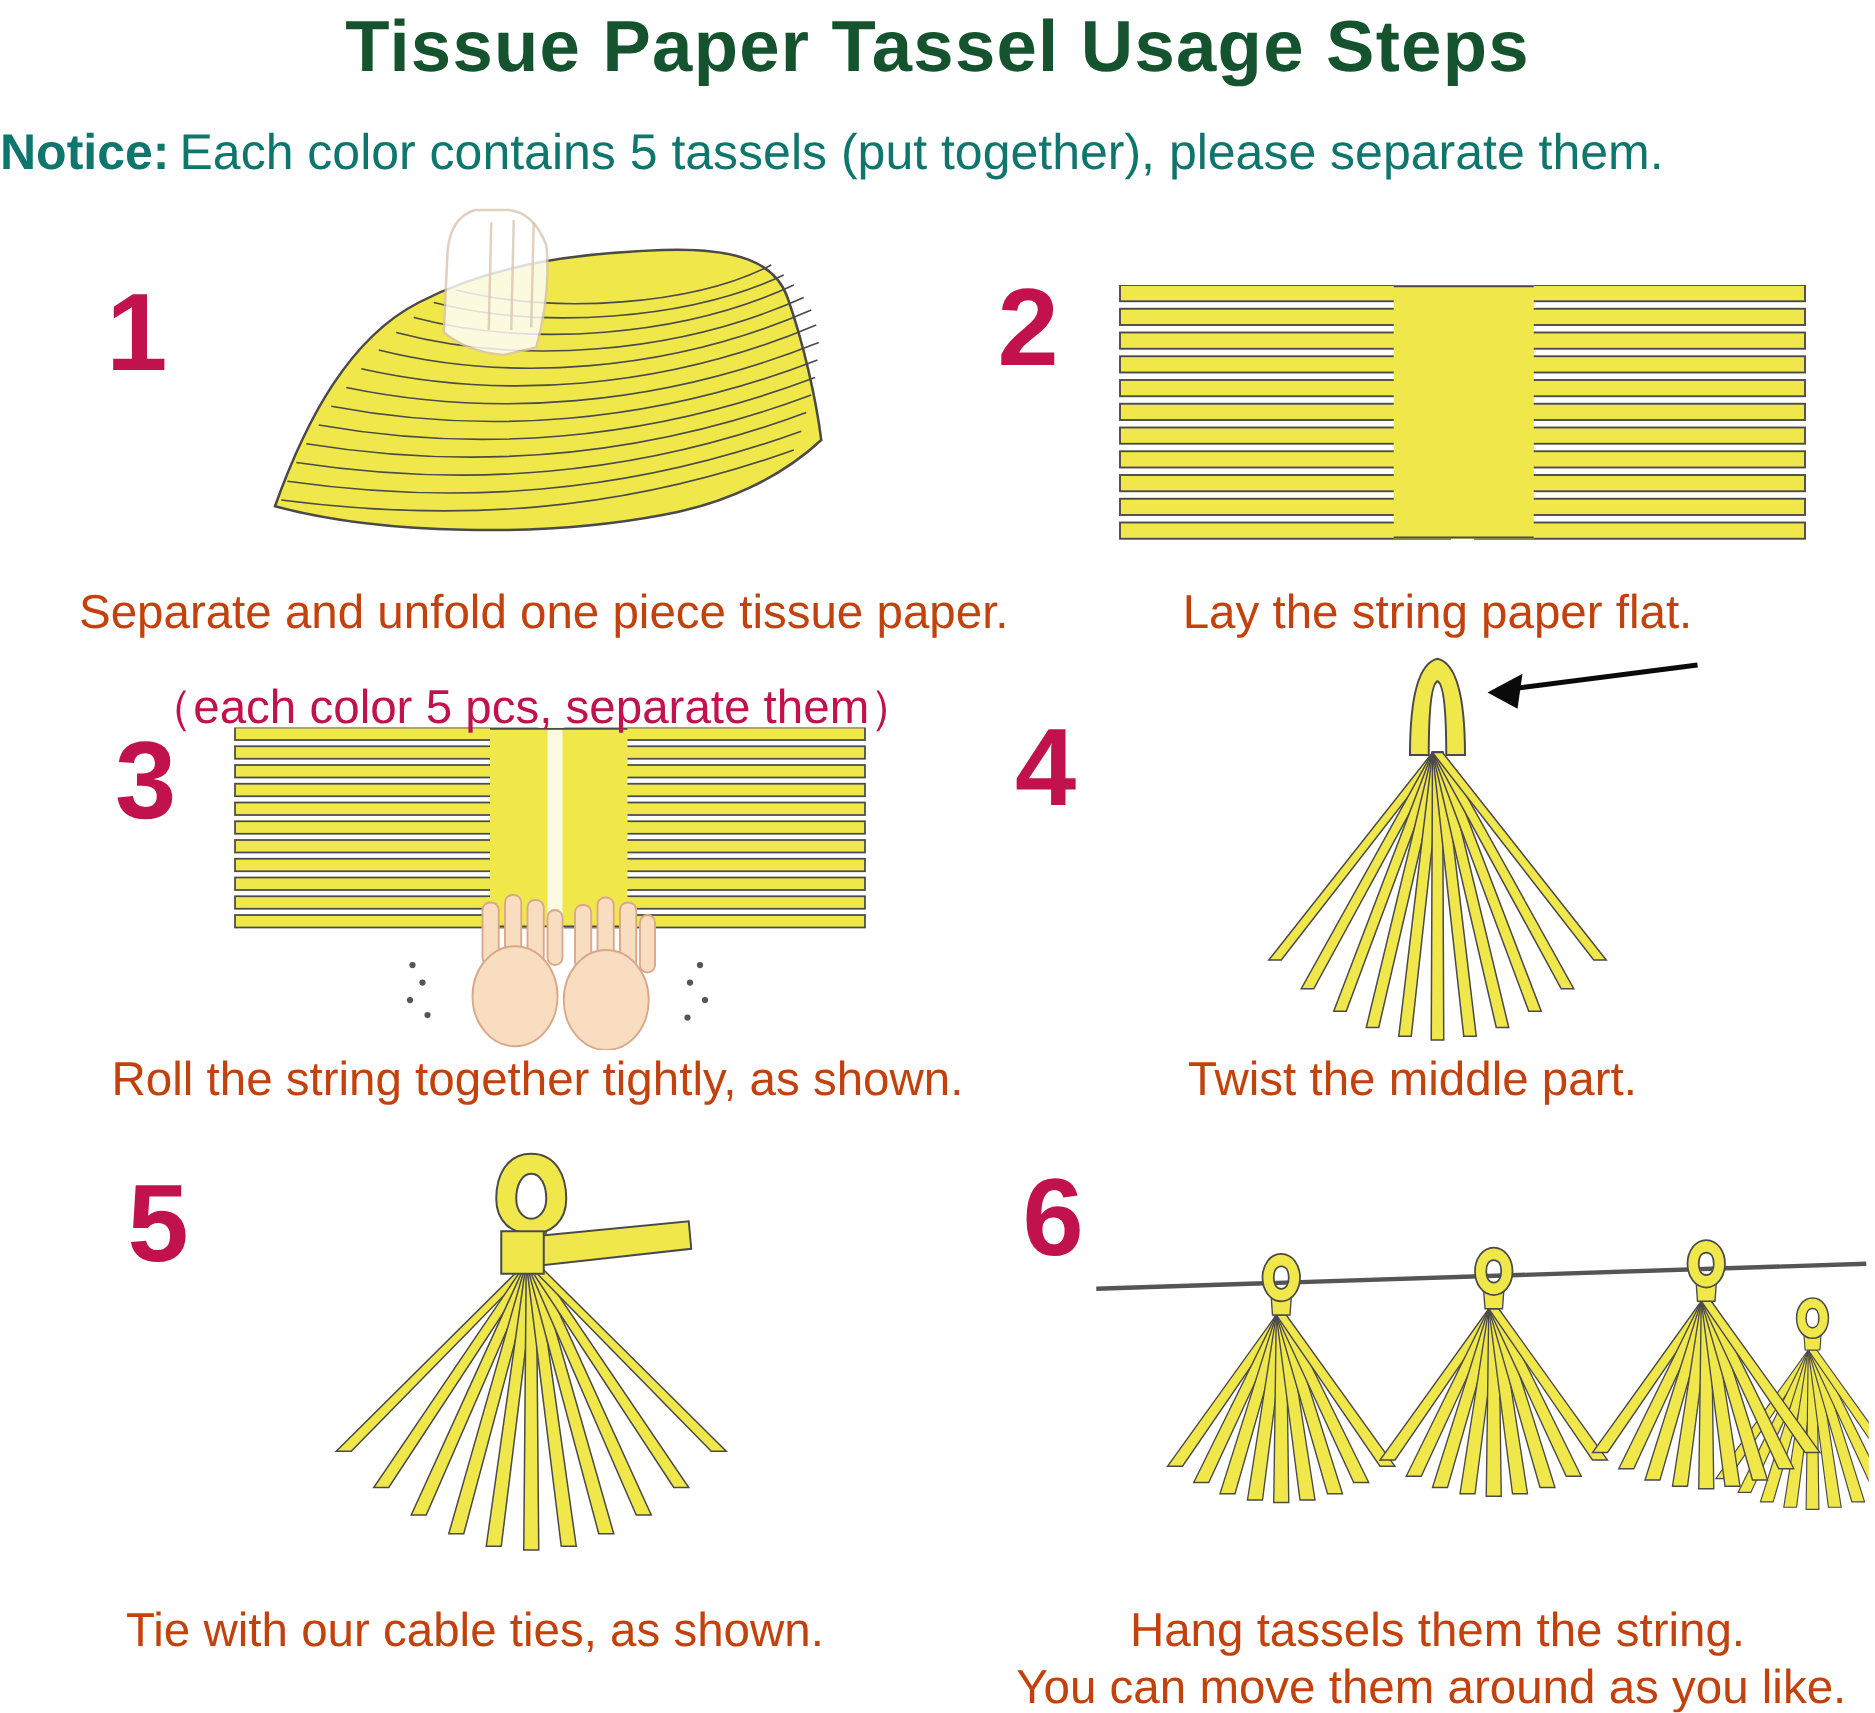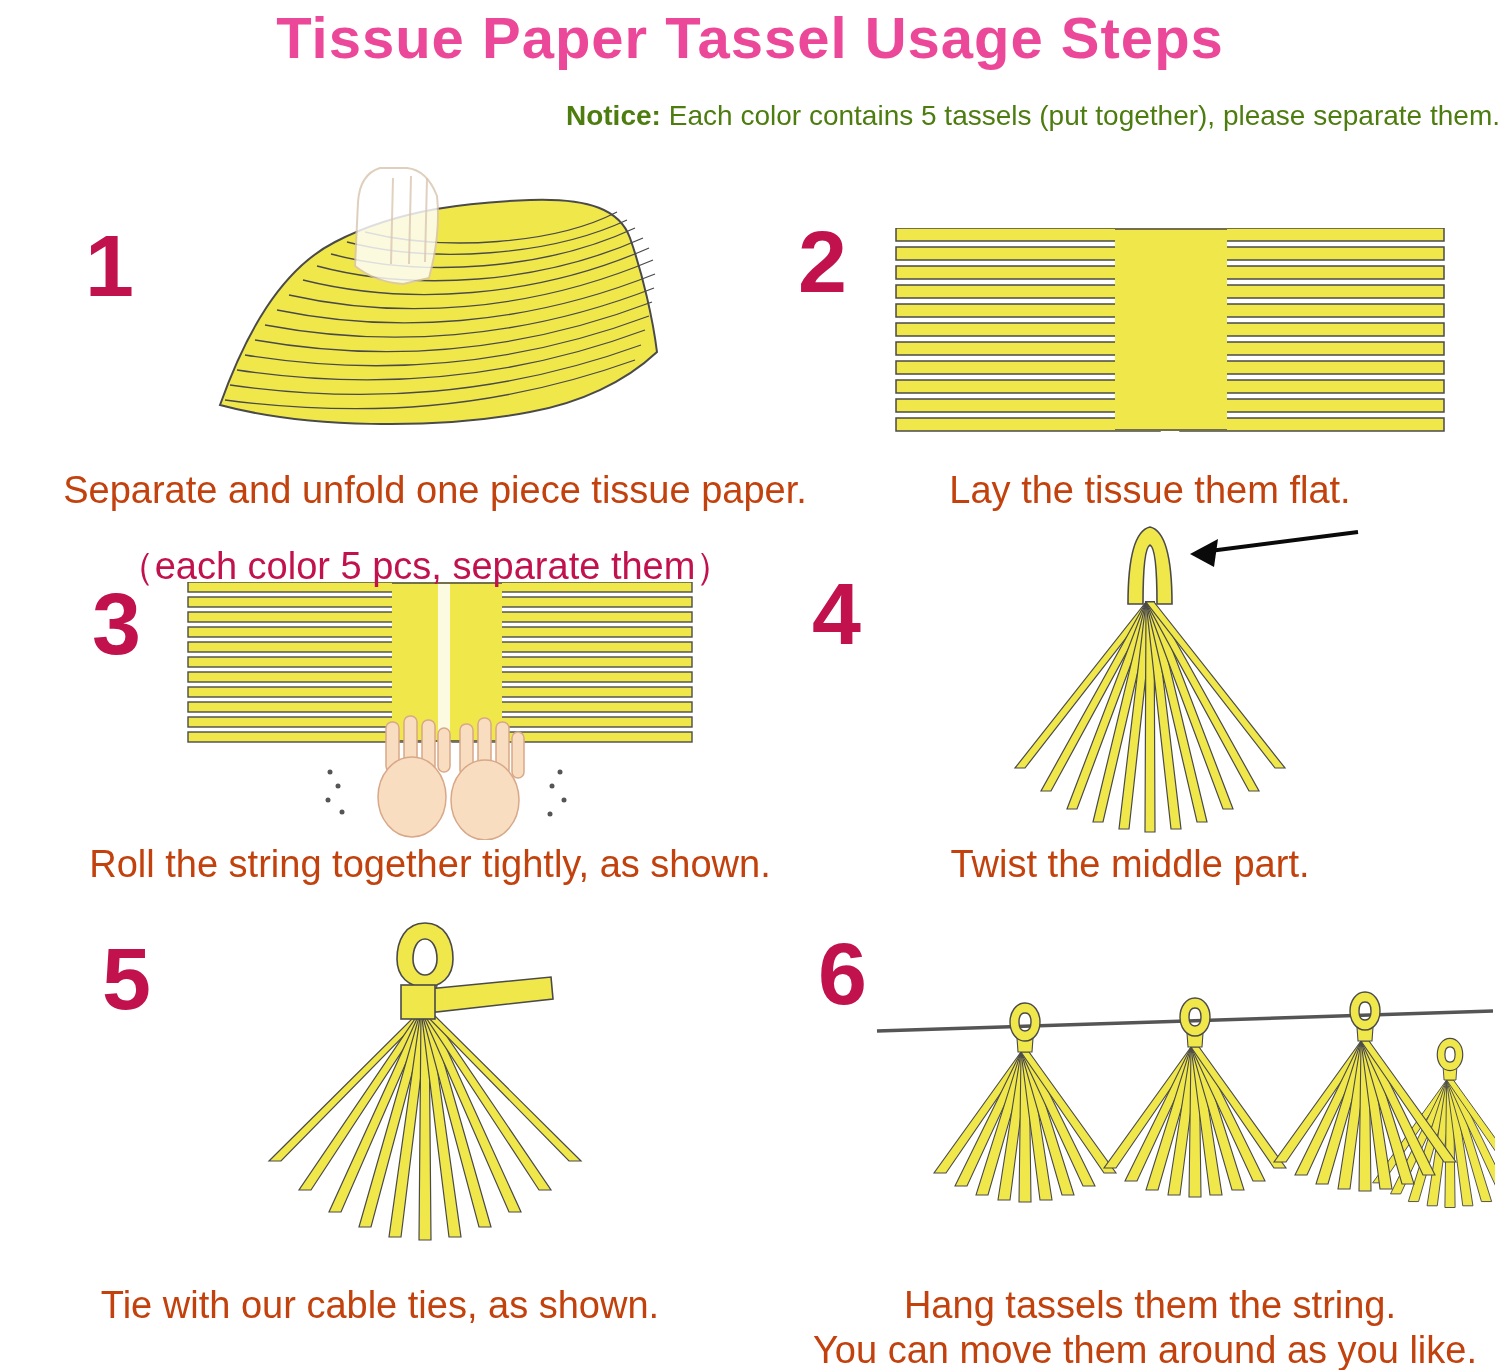--- a/index.html
+++ b/index.html
@@ -2,25 +2,25 @@
 <html><head>
 <meta charset="utf-8">
 <style>
   html,body{margin:0;padding:0;background:#ffffff;}
   .sheet{
     position:relative;width:1500px;height:1370px;background:#ffffff;
     font-family:"Liberation Sans",sans-serif;overflow:hidden;
   }
   .title{
     position:absolute;top:4px;left:0;width:100%;text-align:center;
-    font-size:58px;font-weight:bold;color:#ec4899;letter-spacing:1px;
+    font-size:58px;font-weight:bold;color:#14532d;letter-spacing:1px;
   }
   .notice{
-    position:absolute;top:100px;left:0;width:100%;text-align:right;
-    font-size:28px;color:#4d7c0f;white-space:nowrap;
+    position:absolute;top:100px;left:0;width:100%;text-align:left;
+    font-size:40px;color:#0f766e;white-space:nowrap;
   }
   .notice b{font-weight:bold;margin-right:8px;}
   .stepnum{
     position:absolute;font-size:88px;font-weight:bold;color:#c2124e;line-height:1;
   }
   .caption{
     position:absolute;font-size:38px;color:#c2410c;text-align:center;line-height:1.2;
   }
   .subcaption{
     position:absolute;font-size:38px;color:#c2124e;text-align:center;line-height:1.2;
@@ -231,20 +231,20 @@
       <line x1="2" y1="56" x2="618" y2="36" stroke="#555" stroke-width="3.5"></line>
       <use href="#tassel6" transform="translate(575,105) scale(0.85)"></use>
       <use href="#tassel6" transform="translate(150,77)"></use>
       <use href="#tassel6" transform="translate(320,72)"></use>
       <use href="#tassel6" transform="translate(490,66)"></use>
     </svg>
   </div>
 
   <div class="caption" style="left:20px;top:468px;width:830px">Separate and unfold one piece tissue paper.</div>
   <div class="subcaption" style="left:20px;top:544px;width:810px">（each color 5 pcs, separate them）</div>
-  <div class="caption" style="left:860px;top:468px;width:580px">Lay the tissue them flat.</div>
+  <div class="caption" style="left:860px;top:468px;width:580px">Lay the string paper flat.</div>
   <div class="caption" style="left:10px;top:842px;width:840px">Roll the string together tightly, as shown.</div>
   <div class="caption" style="left:30px;top:1283px;width:700px">Tie with our cable ties, as shown.</div>
   <div class="caption" style="left:870px;top:842px;width:520px">Twist the middle part.</div>
   <div class="caption" style="left:810px;top:1283px;width:680px">Hang tassels them the string.</div>
   <div class="caption" style="left:790px;top:1328px;width:710px">You can move them around as you like.</div>
 
 </div>
 
 </body></html>

